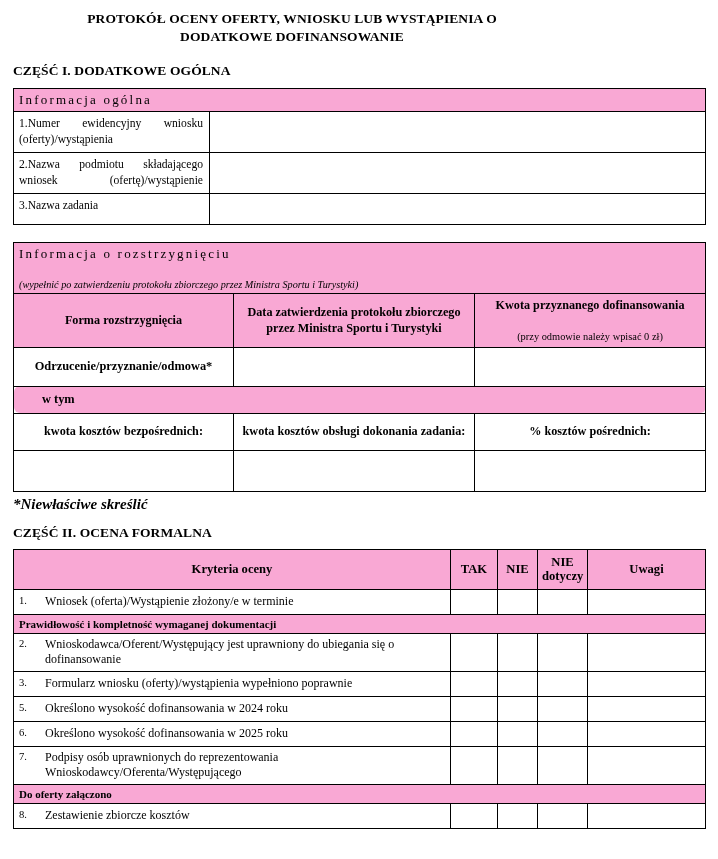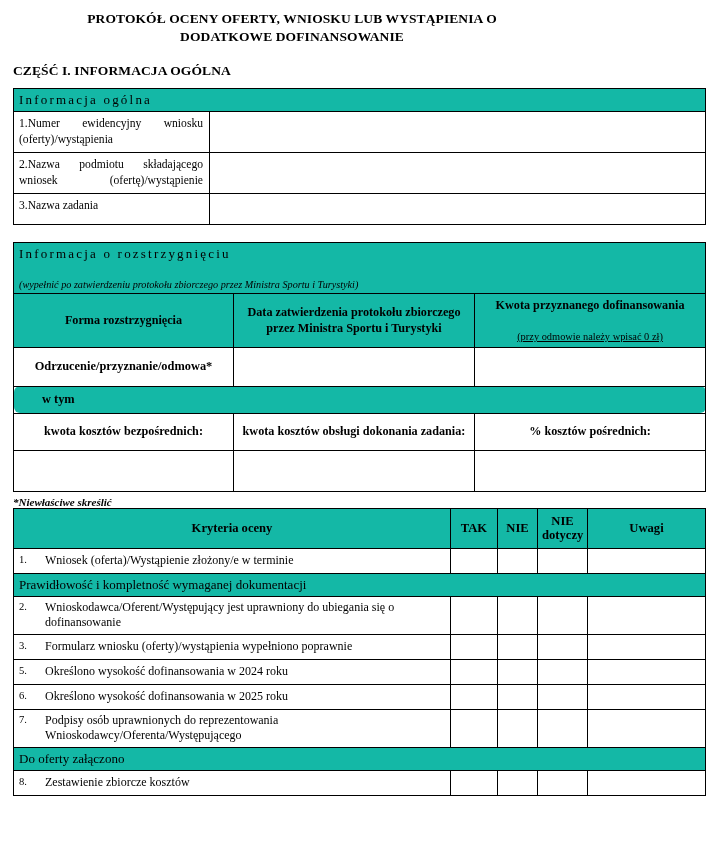--- a/index.html
+++ b/index.html
@@ -56,21 +56,21 @@
     font-size: 11.6px;
   }
   table.form td, table.form th {
     border: 1px solid #000000;
     padding: 3px 5px;
     vertical-align: middle;
     font-weight: normal;
     text-align: left;
   }
   .shade {
-    background: #14b8a6;
+    background: #f9a8d4;
   }
   .bandhead {
     text-align: center;
     font-weight: bold;
     font-size: 13px;
     letter-spacing: 2.2px;
     padding-top: 5px;
     padding-bottom: 5px;
   }
   .bandsub {
@@ -105,21 +105,20 @@
     font-weight: bold;
     font-size: 12.2px;
     line-height: 1.25;
     padding: 4px 5px;
   }
   .t2 .colhead .sub {
     display: block;
     font-weight: normal;
     font-size: 10.4px;
     margin-top: 16px;
-    text-decoration: underline;
   }
   .t2 .rowlbl {
     text-align: center;
     font-weight: bold;
     font-size: 12.4px;
     height: 32px;
   }
   .t2 .wtym {
     font-weight: bold;
     font-size: 12.4px;
@@ -128,21 +127,21 @@
     border-radius: 6px;
   }
   .t2 .blank {
     height: 34px;
   }
 
   
   .footnote {
     margin: 0;
     padding: 4px 0 0 13px;
-    font-size: 11px;
+    font-size: 15px;
     font-style: italic;
     font-weight: bold;
   }
 
   
   .t3 .hdr {
     text-align: center;
     font-weight: bold;
     font-size: 12.6px;
     line-height: 1.15;
@@ -158,35 +157,35 @@
     width: 26px;
     font-size: 10.6px;
     vertical-align: top;
   }
   .t3 .crit .txt {
     display: inline-block;
     width: calc(100% - 30px);
     vertical-align: top;
   }
   .t3 .section-row td {
-    font-weight: normal;
-    font-size: 13px;
+    font-weight: bold;
+    font-size: 11px;
     padding: 3px 6px 3px 5px;
   }
   .t3 .mark { height: 18px; }
   .t3 .tall .mark, .t3 .tall .crit { height: 30px; }
 </style>
 </head>
 <body>
 
 <div class="page">
 
   <h1 class="doc-title">PROTOKÓŁ OCENY OFERTY, WNIOSKU LUB WYSTĄPIENIA O DODATKOWE DOFINANSOWANIE</h1>
 
-  <h2 class="part-heading">CZĘŚĆ I. INFORMACJA OGÓLNA</h2>
+  <h2 class="part-heading">CZĘŚĆ I. DODATKOWE OGÓLNA</h2>
 
   <table class="form t1">
     <colgroup>
       <col style="width:196px">
       <col style="width:496px">
     </colgroup>
     <tbody>
       <tr>
         <td class="shade bandhead" colspan="2">Informacja ogólna</td>
       </tr>
@@ -252,20 +251,21 @@
       <tr>
         <td class="blank"></td>
         <td class="blank"></td>
         <td class="blank"></td>
       </tr>
     </tbody>
   </table>
 
   <p class="footnote">*Niewłaściwe skreślić</p>
 
+  <h2 class="part-heading second">CZĘŚĆ II. OCENA FORMALNA</h2>
 
   <table class="form t3">
     <colgroup>
       <col style="width:437px">
       <col style="width:47px">
       <col style="width:40px">
       <col style="width:50px">
       <col style="width:118px">
     </colgroup>
     <tbody>

